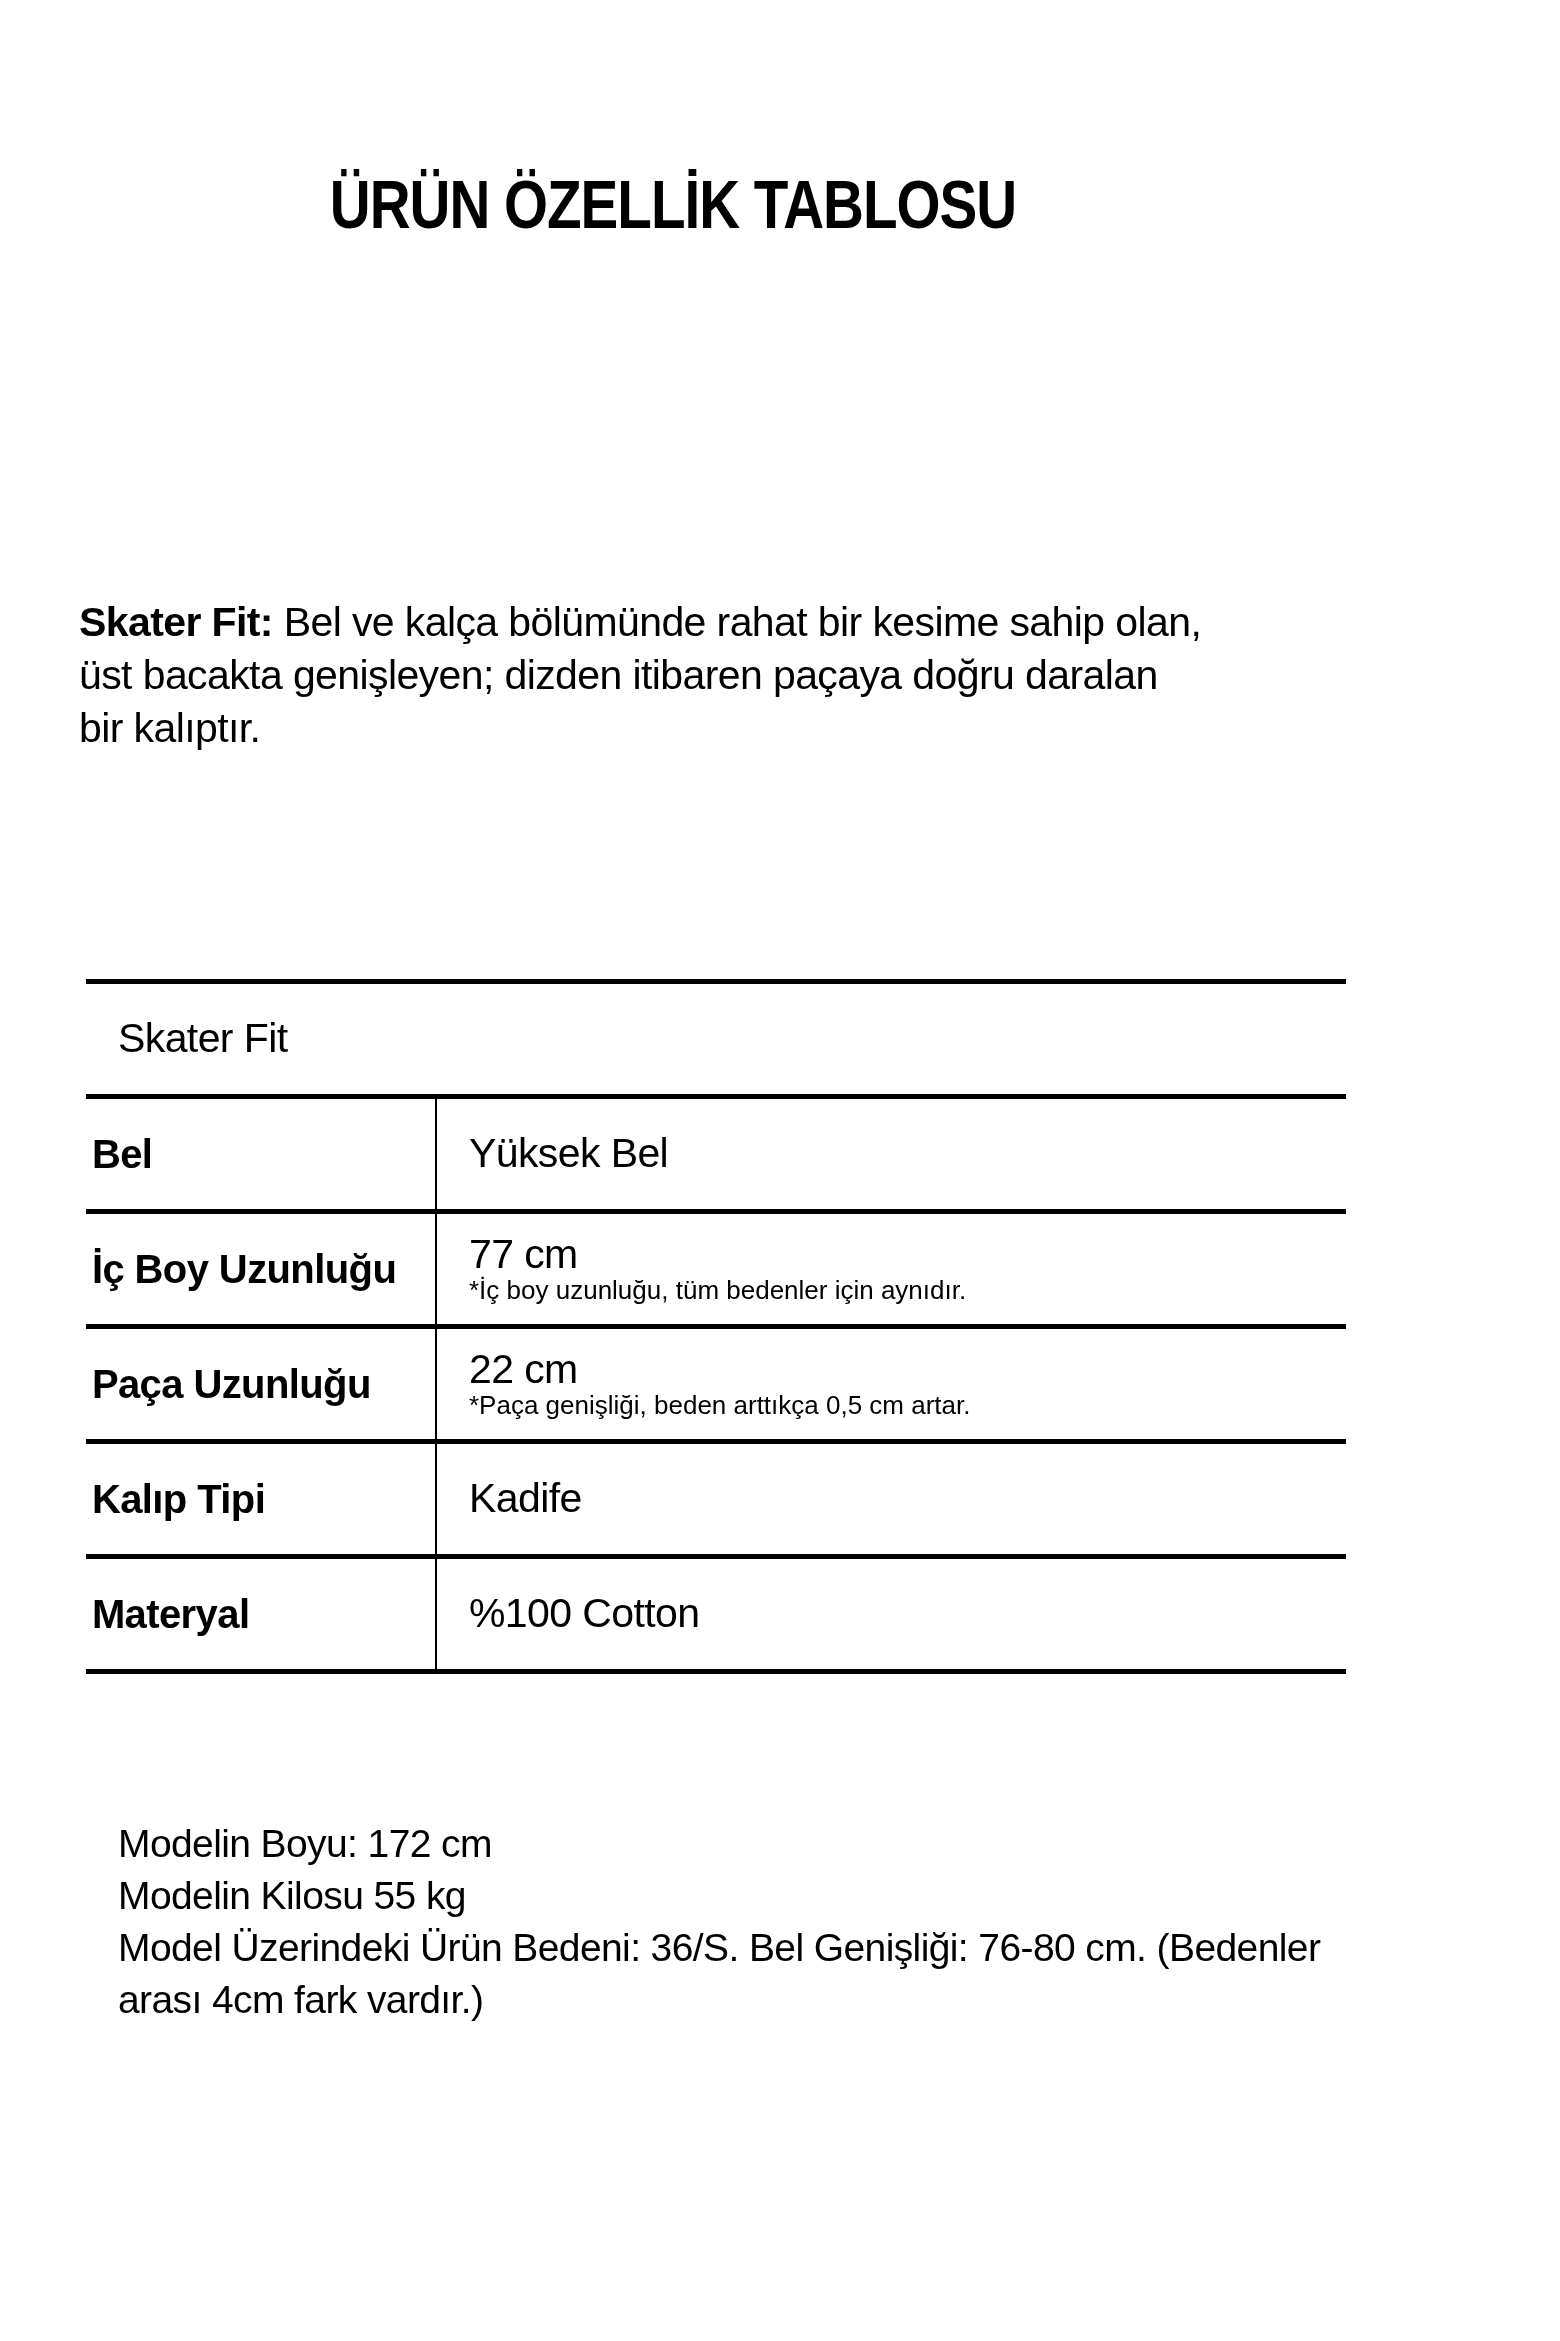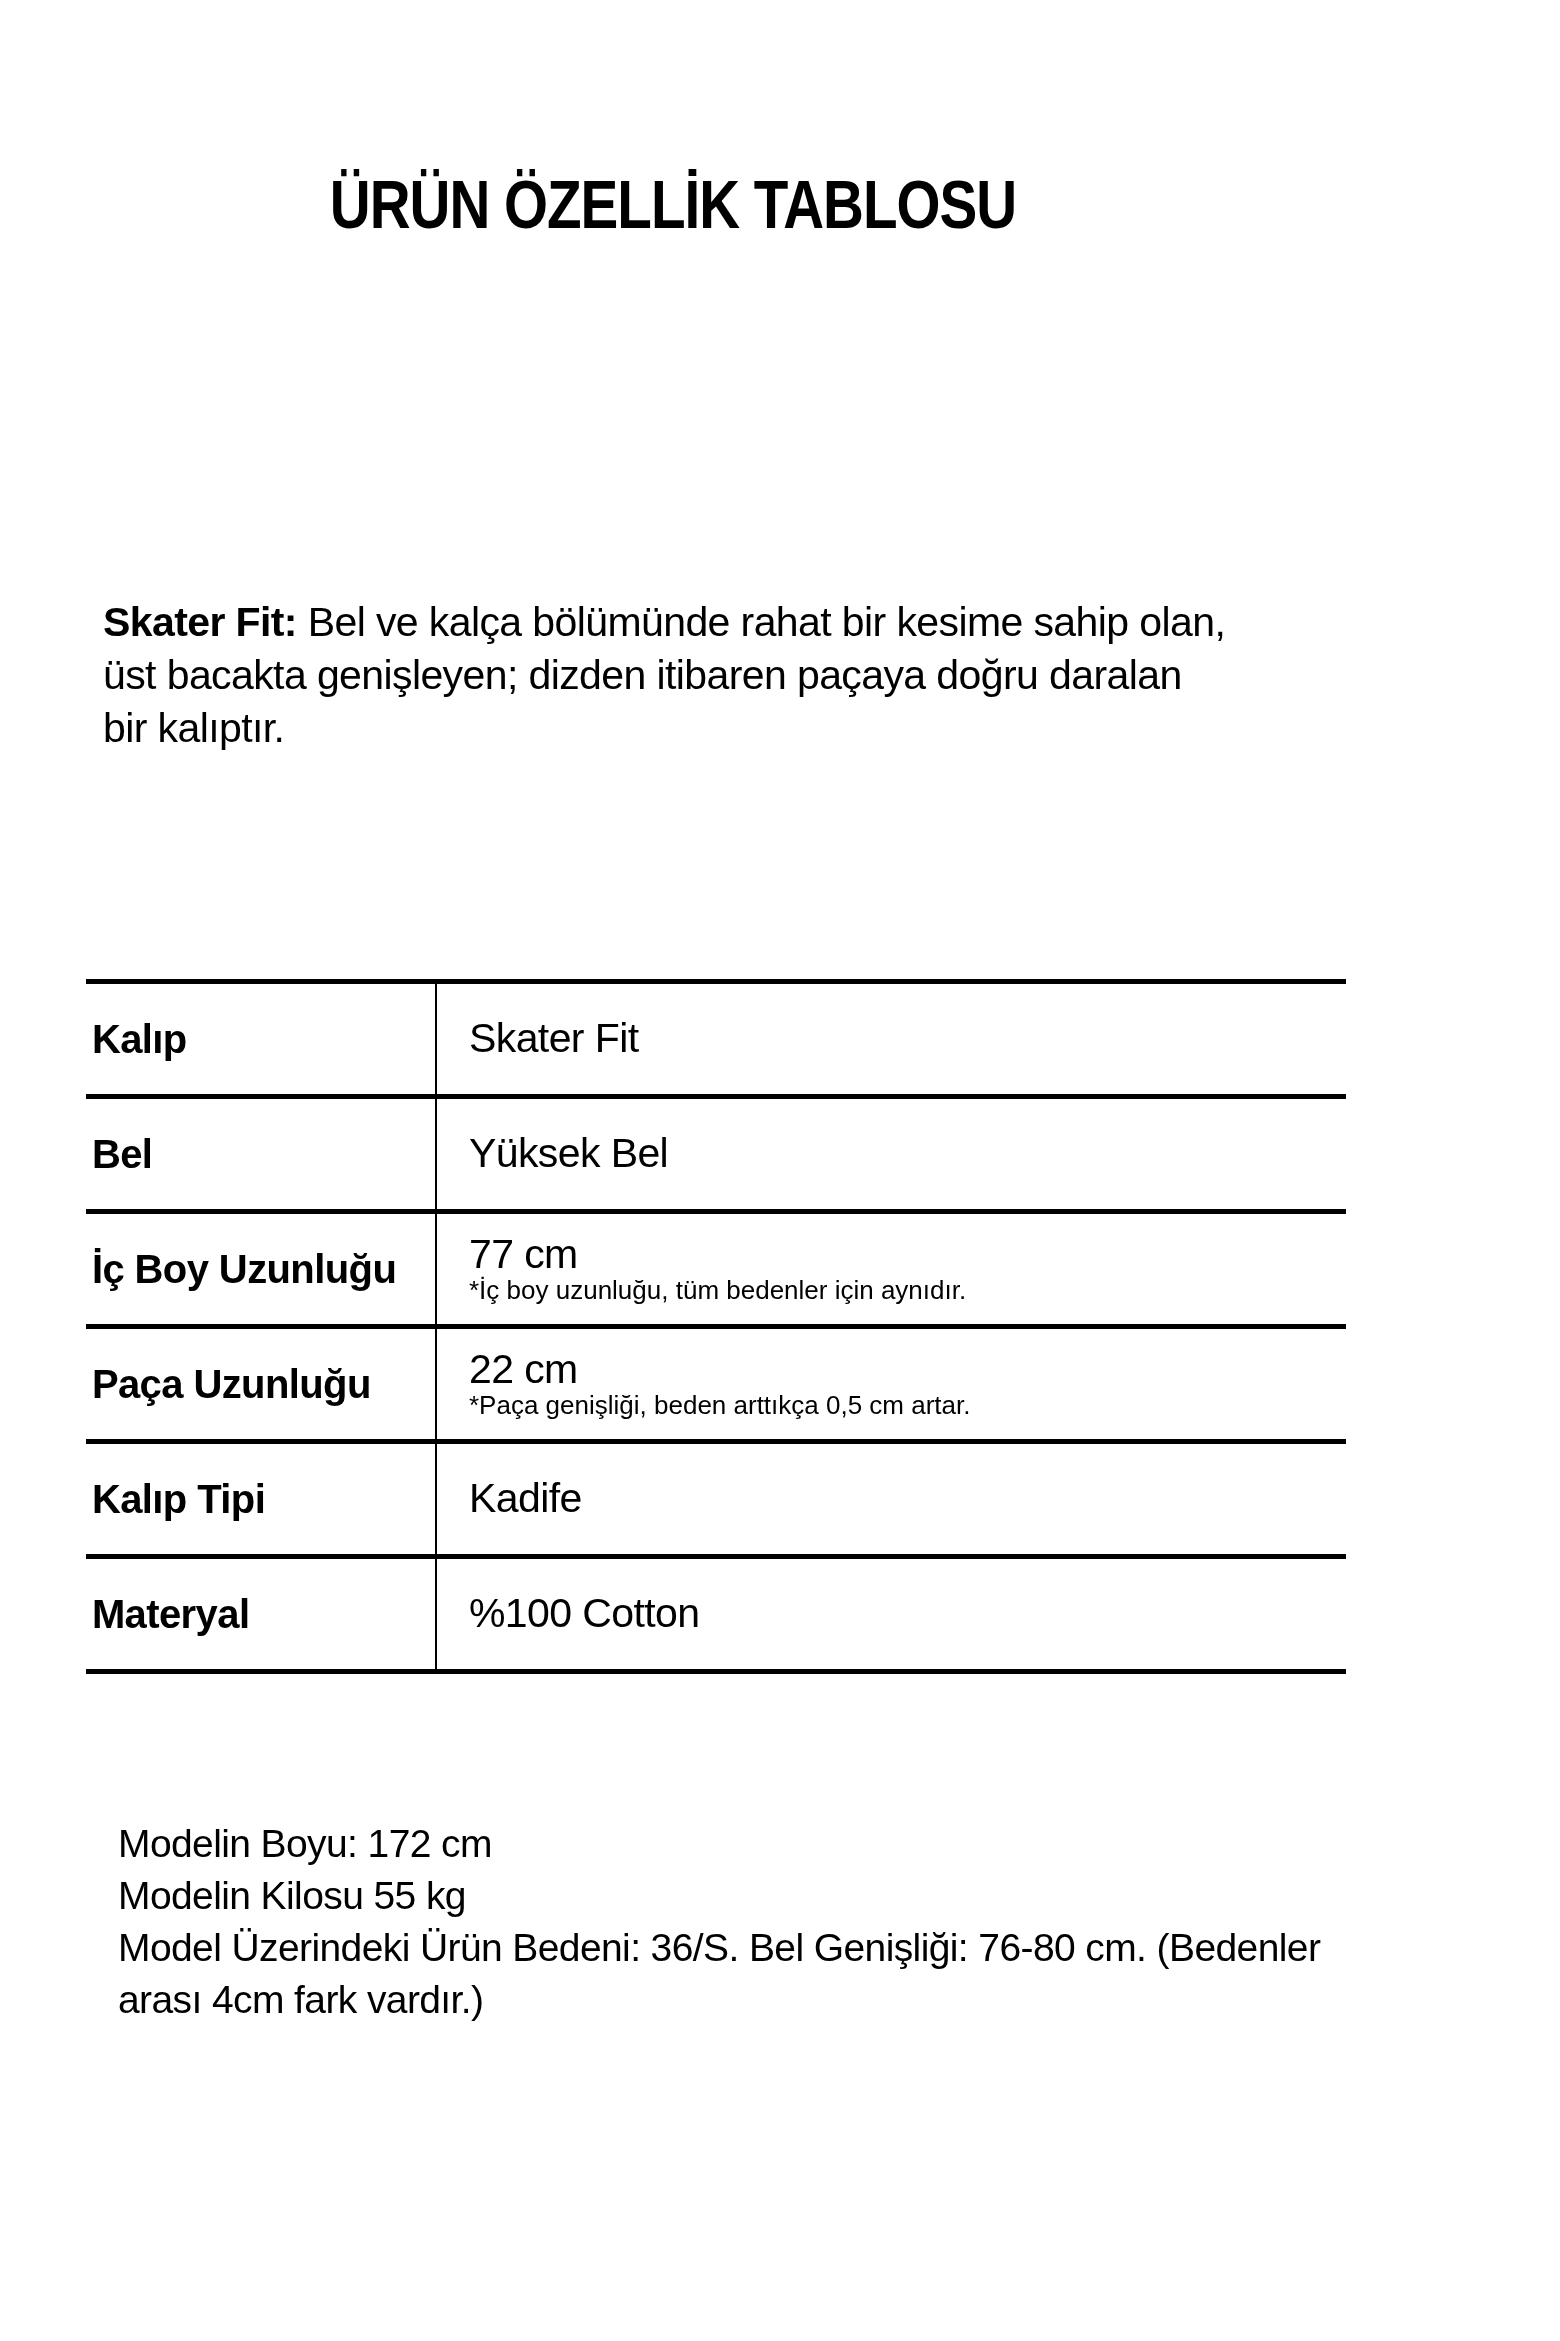--- a/index.html
+++ b/index.html
@@ -32,21 +32,21 @@
     letter-spacing: -1.2px;
     transform: scaleX(0.82);
     transform-origin: center;
     white-space: nowrap;
   }
 
   
   .intro {
     position: absolute;
     top: 596px;
-    left: 103px;
+    left: 79px;
     width: 1399px;
     font-size: 41px;
     line-height: 53px;
     letter-spacing: -0.6px;
   }
   .intro .intro-line { display: block; }
   .intro .fit-label { font-weight: bold; }
 
   
   .spec-table {
@@ -116,23 +116,20 @@
 
   <p class="intro">
     <span class="intro-line"><span class="fit-label">Skater Fit:</span><span> Bel ve kalça bölümünde rahat bir kesime sahip olan,</span></span>
     <span class="intro-line">üst bacakta genişleyen; dizden itibaren paçaya doğru daralan</span>
     <span class="intro-line">bir kalıptır.</span>
   </p>
 
   <div class="spec-table">
 
     <div class="spec-row">
-      <div class="spec-label-cell">
-        <span class="spec-label">Kalıp</span>
-      </div>
       <div class="spec-value-cell">
         <span class="spec-value">Skater Fit</span>
 
       </div>
     </div>
 
     <div class="spec-row">
       <div class="spec-label-cell">
         <span class="spec-label">Bel</span>
       </div>

